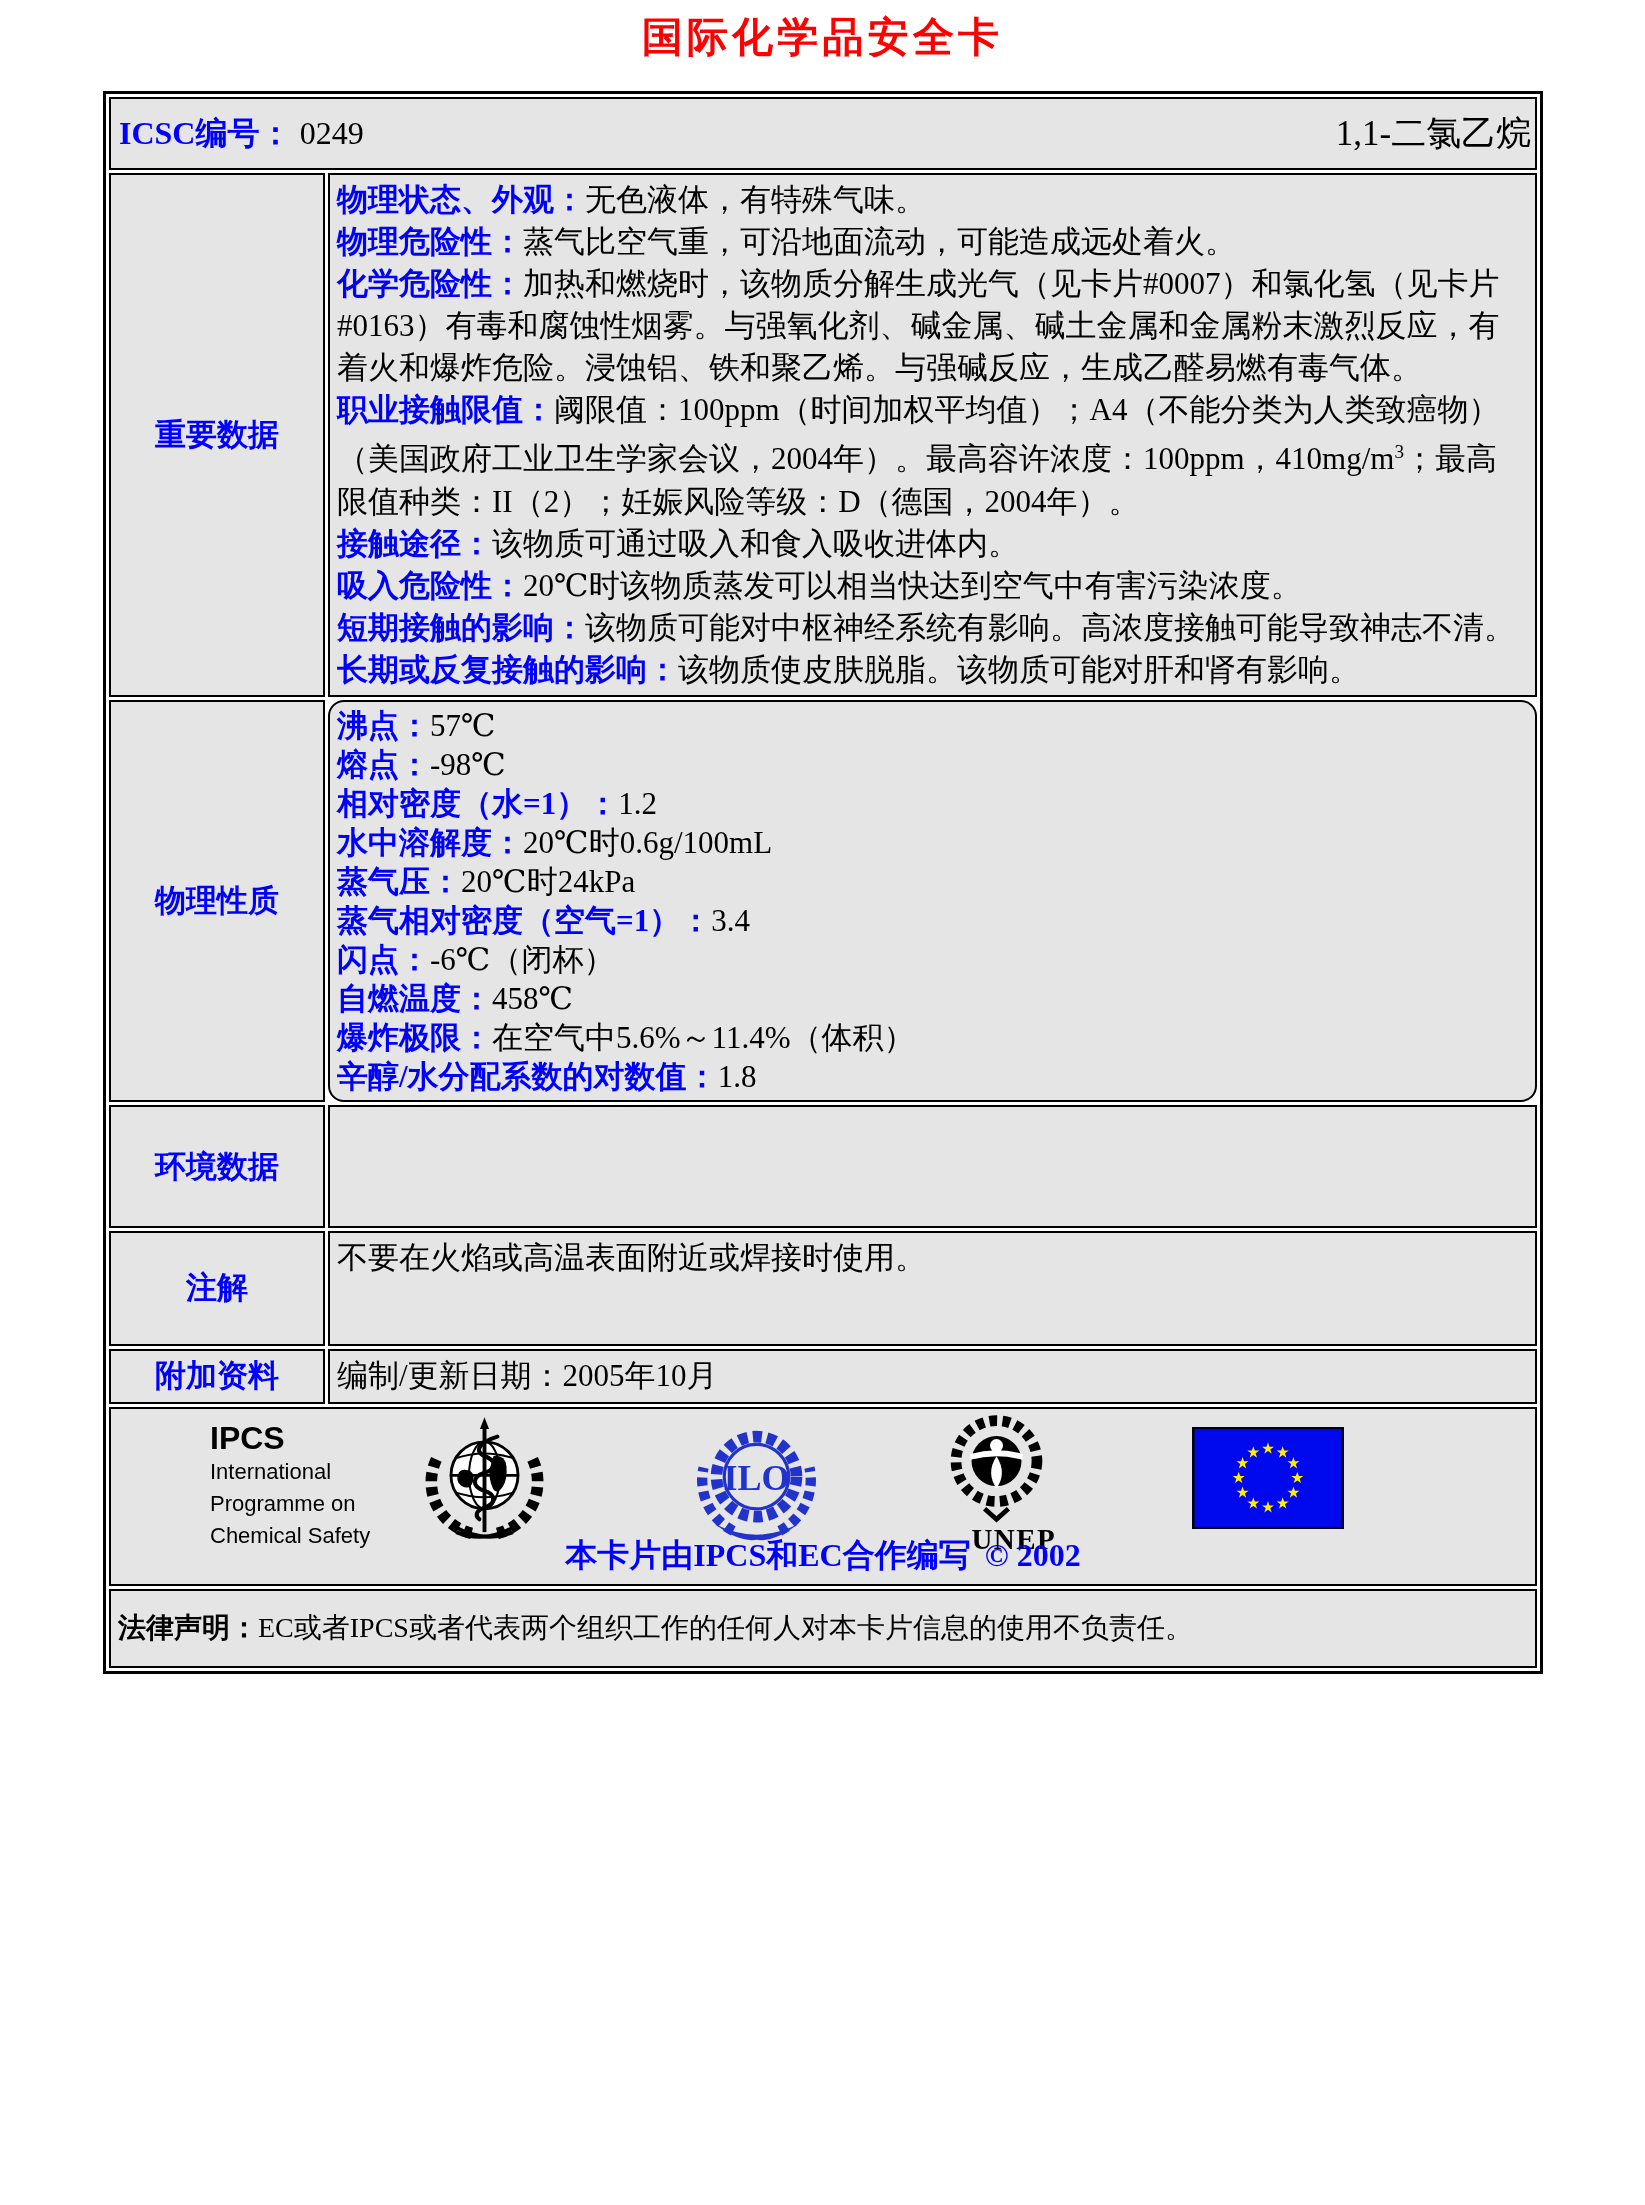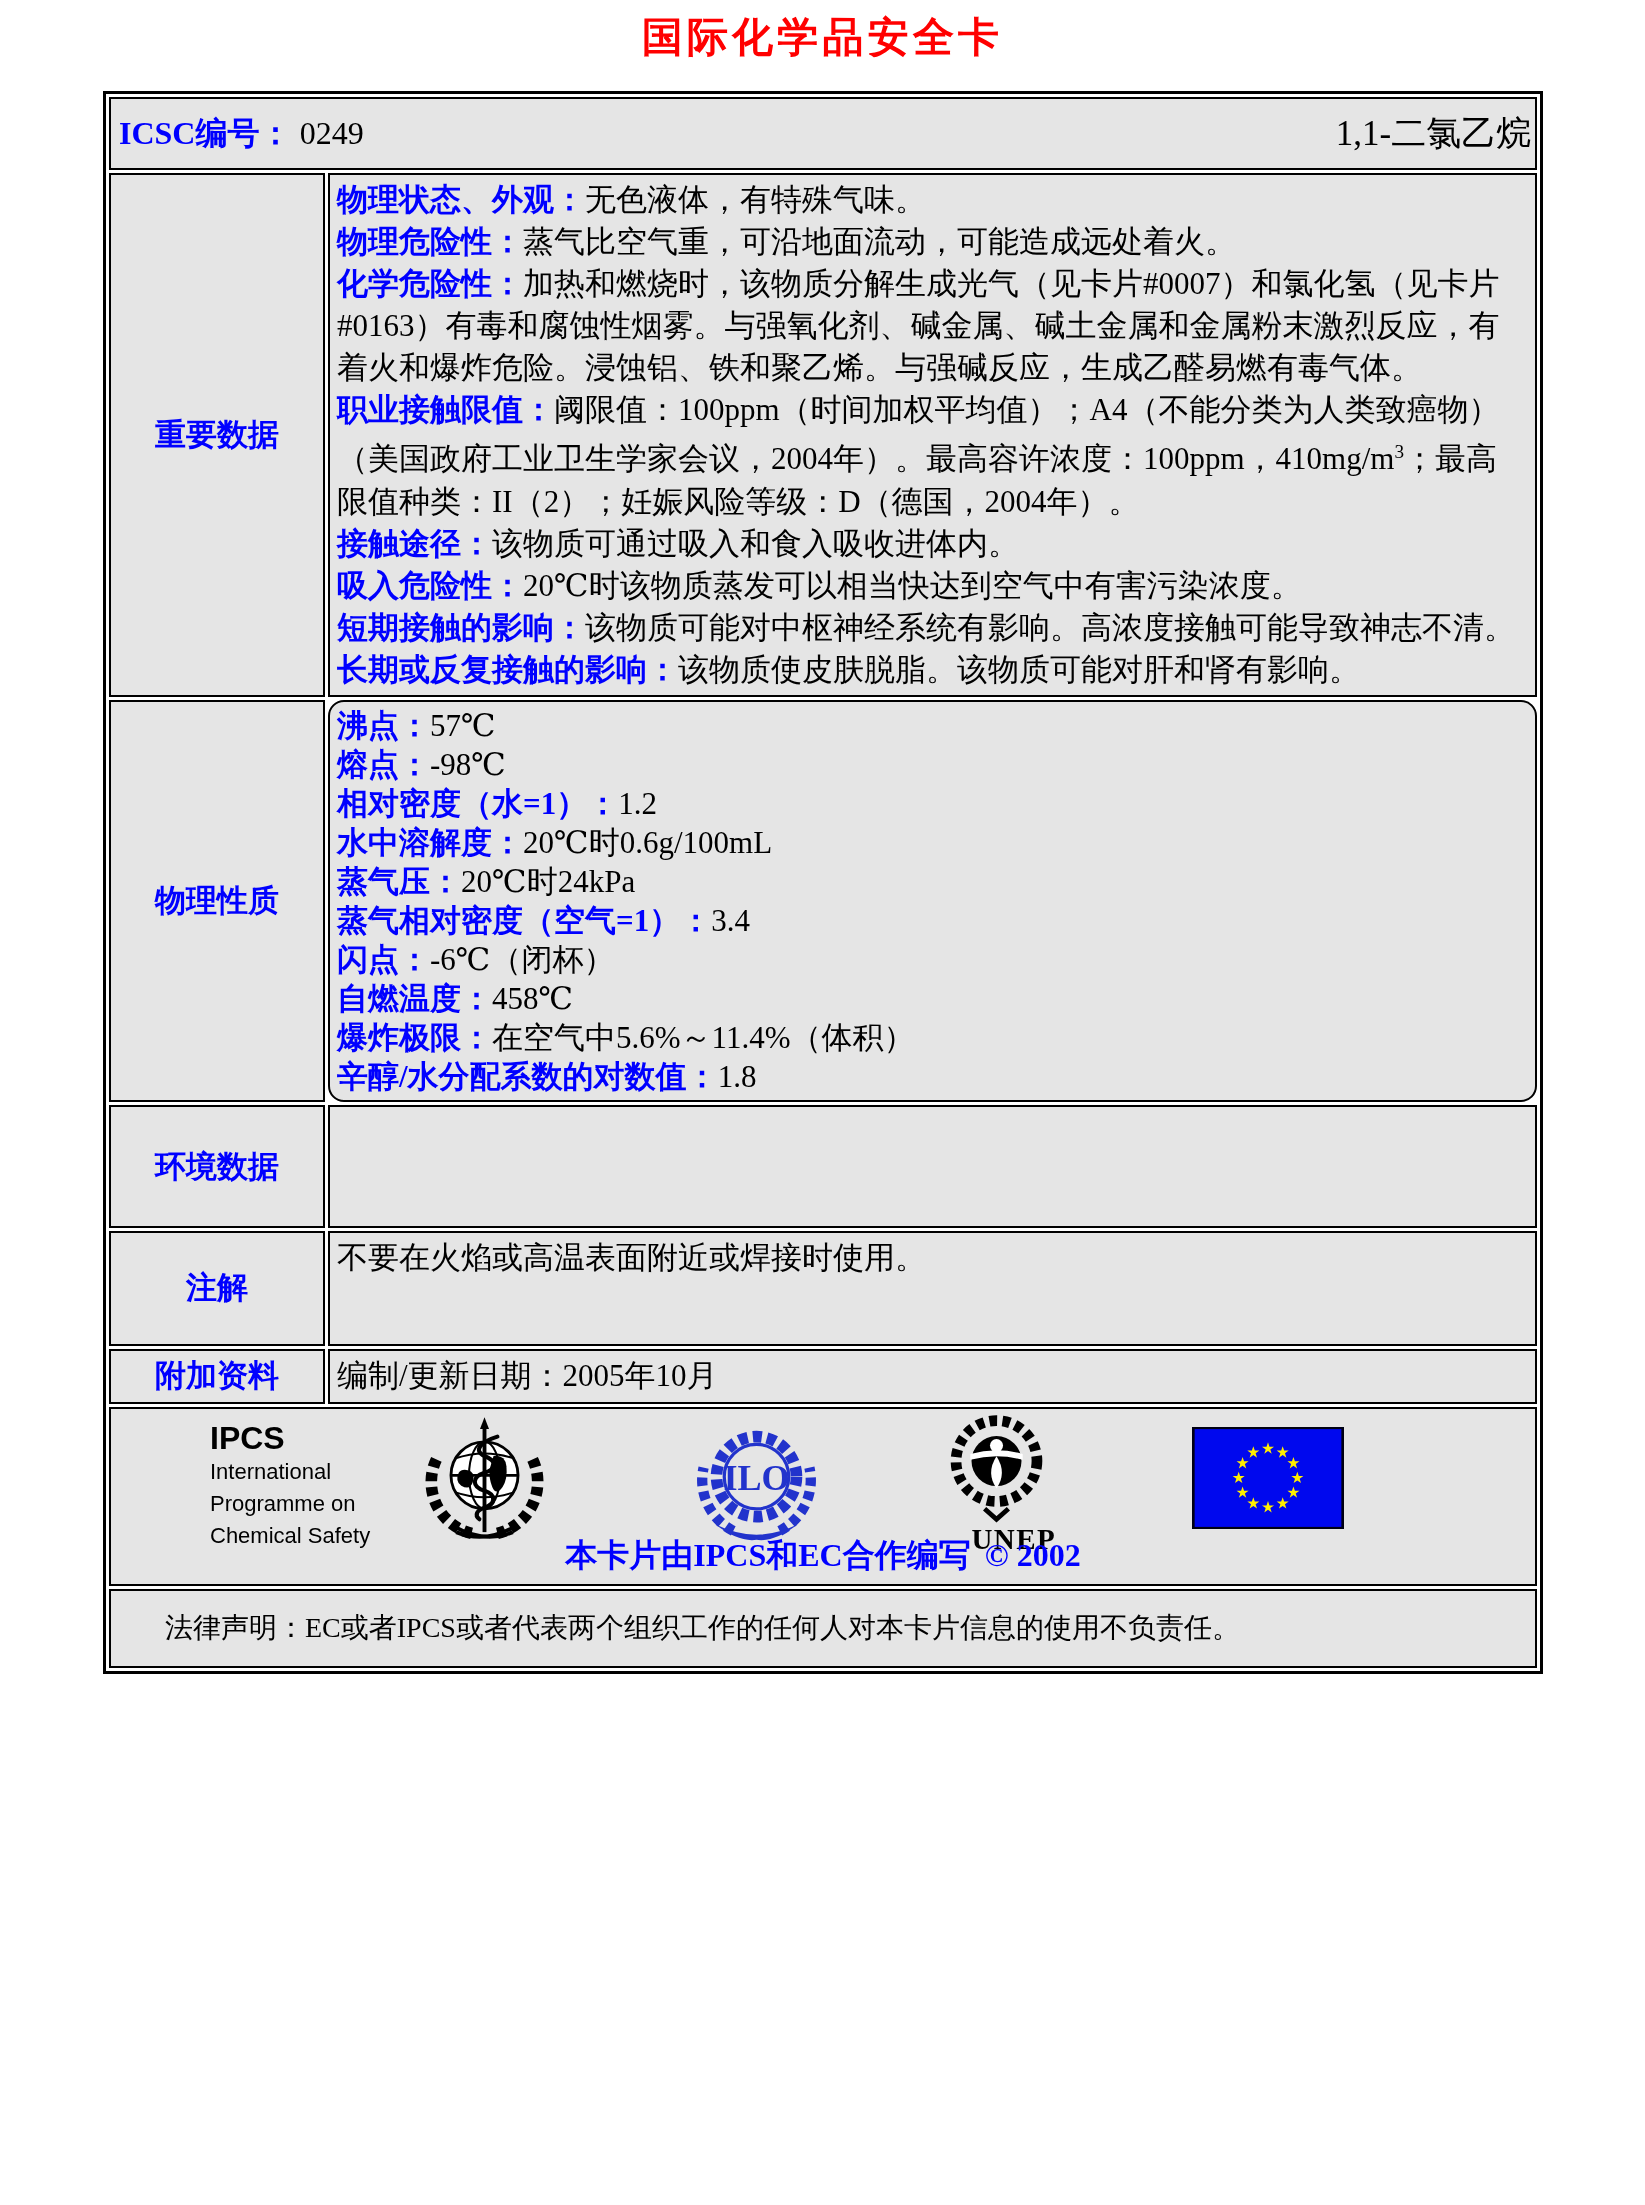--- a/index.html
+++ b/index.html
@@ -66,21 +66,21 @@
   .logo-ilo{left:581px;top:7px;}
   .logo-unep{left:826px;top:2.8px;text-align:right;}
   .unep-text{font-size:29px;font-weight:bold;letter-spacing:1.4px;line-height:28px;font-family:"Liberation Serif",serif;}
   .logo-eu{left:1081px;top:18px;}
   .credit-line{
     position:absolute;left:0;bottom:5.6px;width:100%;
     text-align:center;color:var(--accent_blue);font-weight:bold;font-size:32px;
   }
   .credit-copy{margin-left:14px;}
   td.legal{height:70px;vertical-align:middle;font-size:28px;padding:2.8px 7px;}
-  .legal-lbl{font-weight:normal;margin-left:47px;}
+  .legal-lbl{font-weight:bold;}
   
   .k-s{stroke:#000;fill:none;}
   .k-f{fill:#000;}
   .ilo-s{stroke:var(--ilo_blue);fill:none;}
   .ilo-f{fill:var(--ilo_blue);}
   .ilo-t{fill:var(--ilo_blue);font-family:"Liberation Serif",serif;font-weight:bold;}
   .eu-bg{fill:var(--eu_flag_blue);stroke:#000014;stroke-width:6;}
   .eu-star{fill:var(--eu_star_yellow);}
 </style>
 </head>

